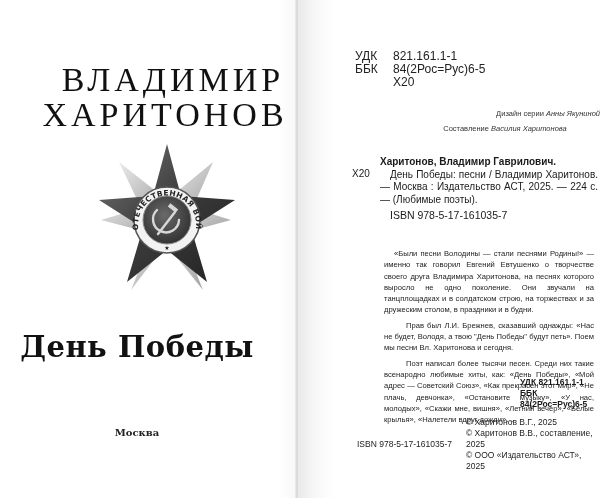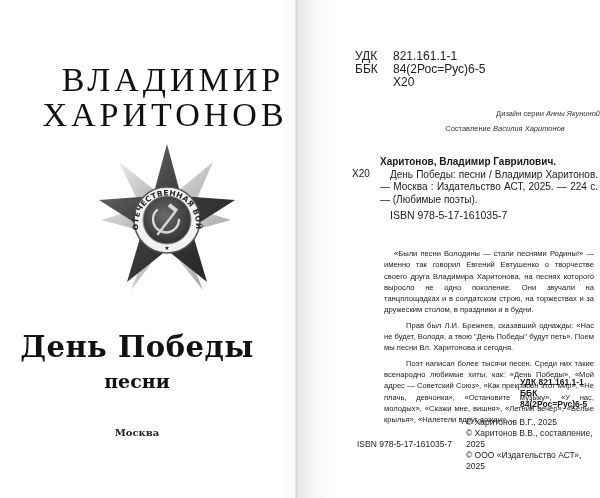--- a/index.html
+++ b/index.html
@@ -83,21 +83,20 @@
     <text x="72" y="110" text-anchor="middle" font-size="6" fill="#222">★</text>
 
     <g stroke="#d8d8d8" stroke-width="2.4" fill="none" stroke-linecap="round">
       <path d="M 62 70 A 13 13 0 1 0 84 80"></path>
       <line x1="63" y1="94" x2="80" y2="72"></line>
     </g>
     <rect x="73" y="66" width="10" height="4" fill="#d8d8d8" transform="rotate(38 78 68)"></rect>
   </svg>
 
   <div class="title">День Победы</div>
-  <div class="subtitle">песни</div>
   <div class="city">
     <div>Москва</div>
   </div>
 </div>
 
 <div class="spine"></div>
 
 <div class="page right"></div>
 
 <div class="cls">
@@ -114,21 +113,21 @@
     <span>Х20</span>
   </div>
 </div>
 
 <div class="credits c1">
   <span>Дизайн серии</span>
   <i>Анны Якуниной</i>
 </div>
 <div class="credits c2">
   <span>Составление</span>
-  <i>Василия Харитонов</i>
+  <i>Василия Харитонова</i>
 </div>
 
 <div class="bib">
   <div class="head">Харитонов, Владимир Гаврилович.</div>
   <div class="code">Х20</div>
   <div class="desc">День Победы: песни / Владимир Харитонов. — Москва : Издательство АСТ, 2025. — 224 с. — (Любимые поэты).</div>
   <div class="isbn">ISBN 978-5-17-161035-7</div>
 </div>
 
 <div class="annot">

